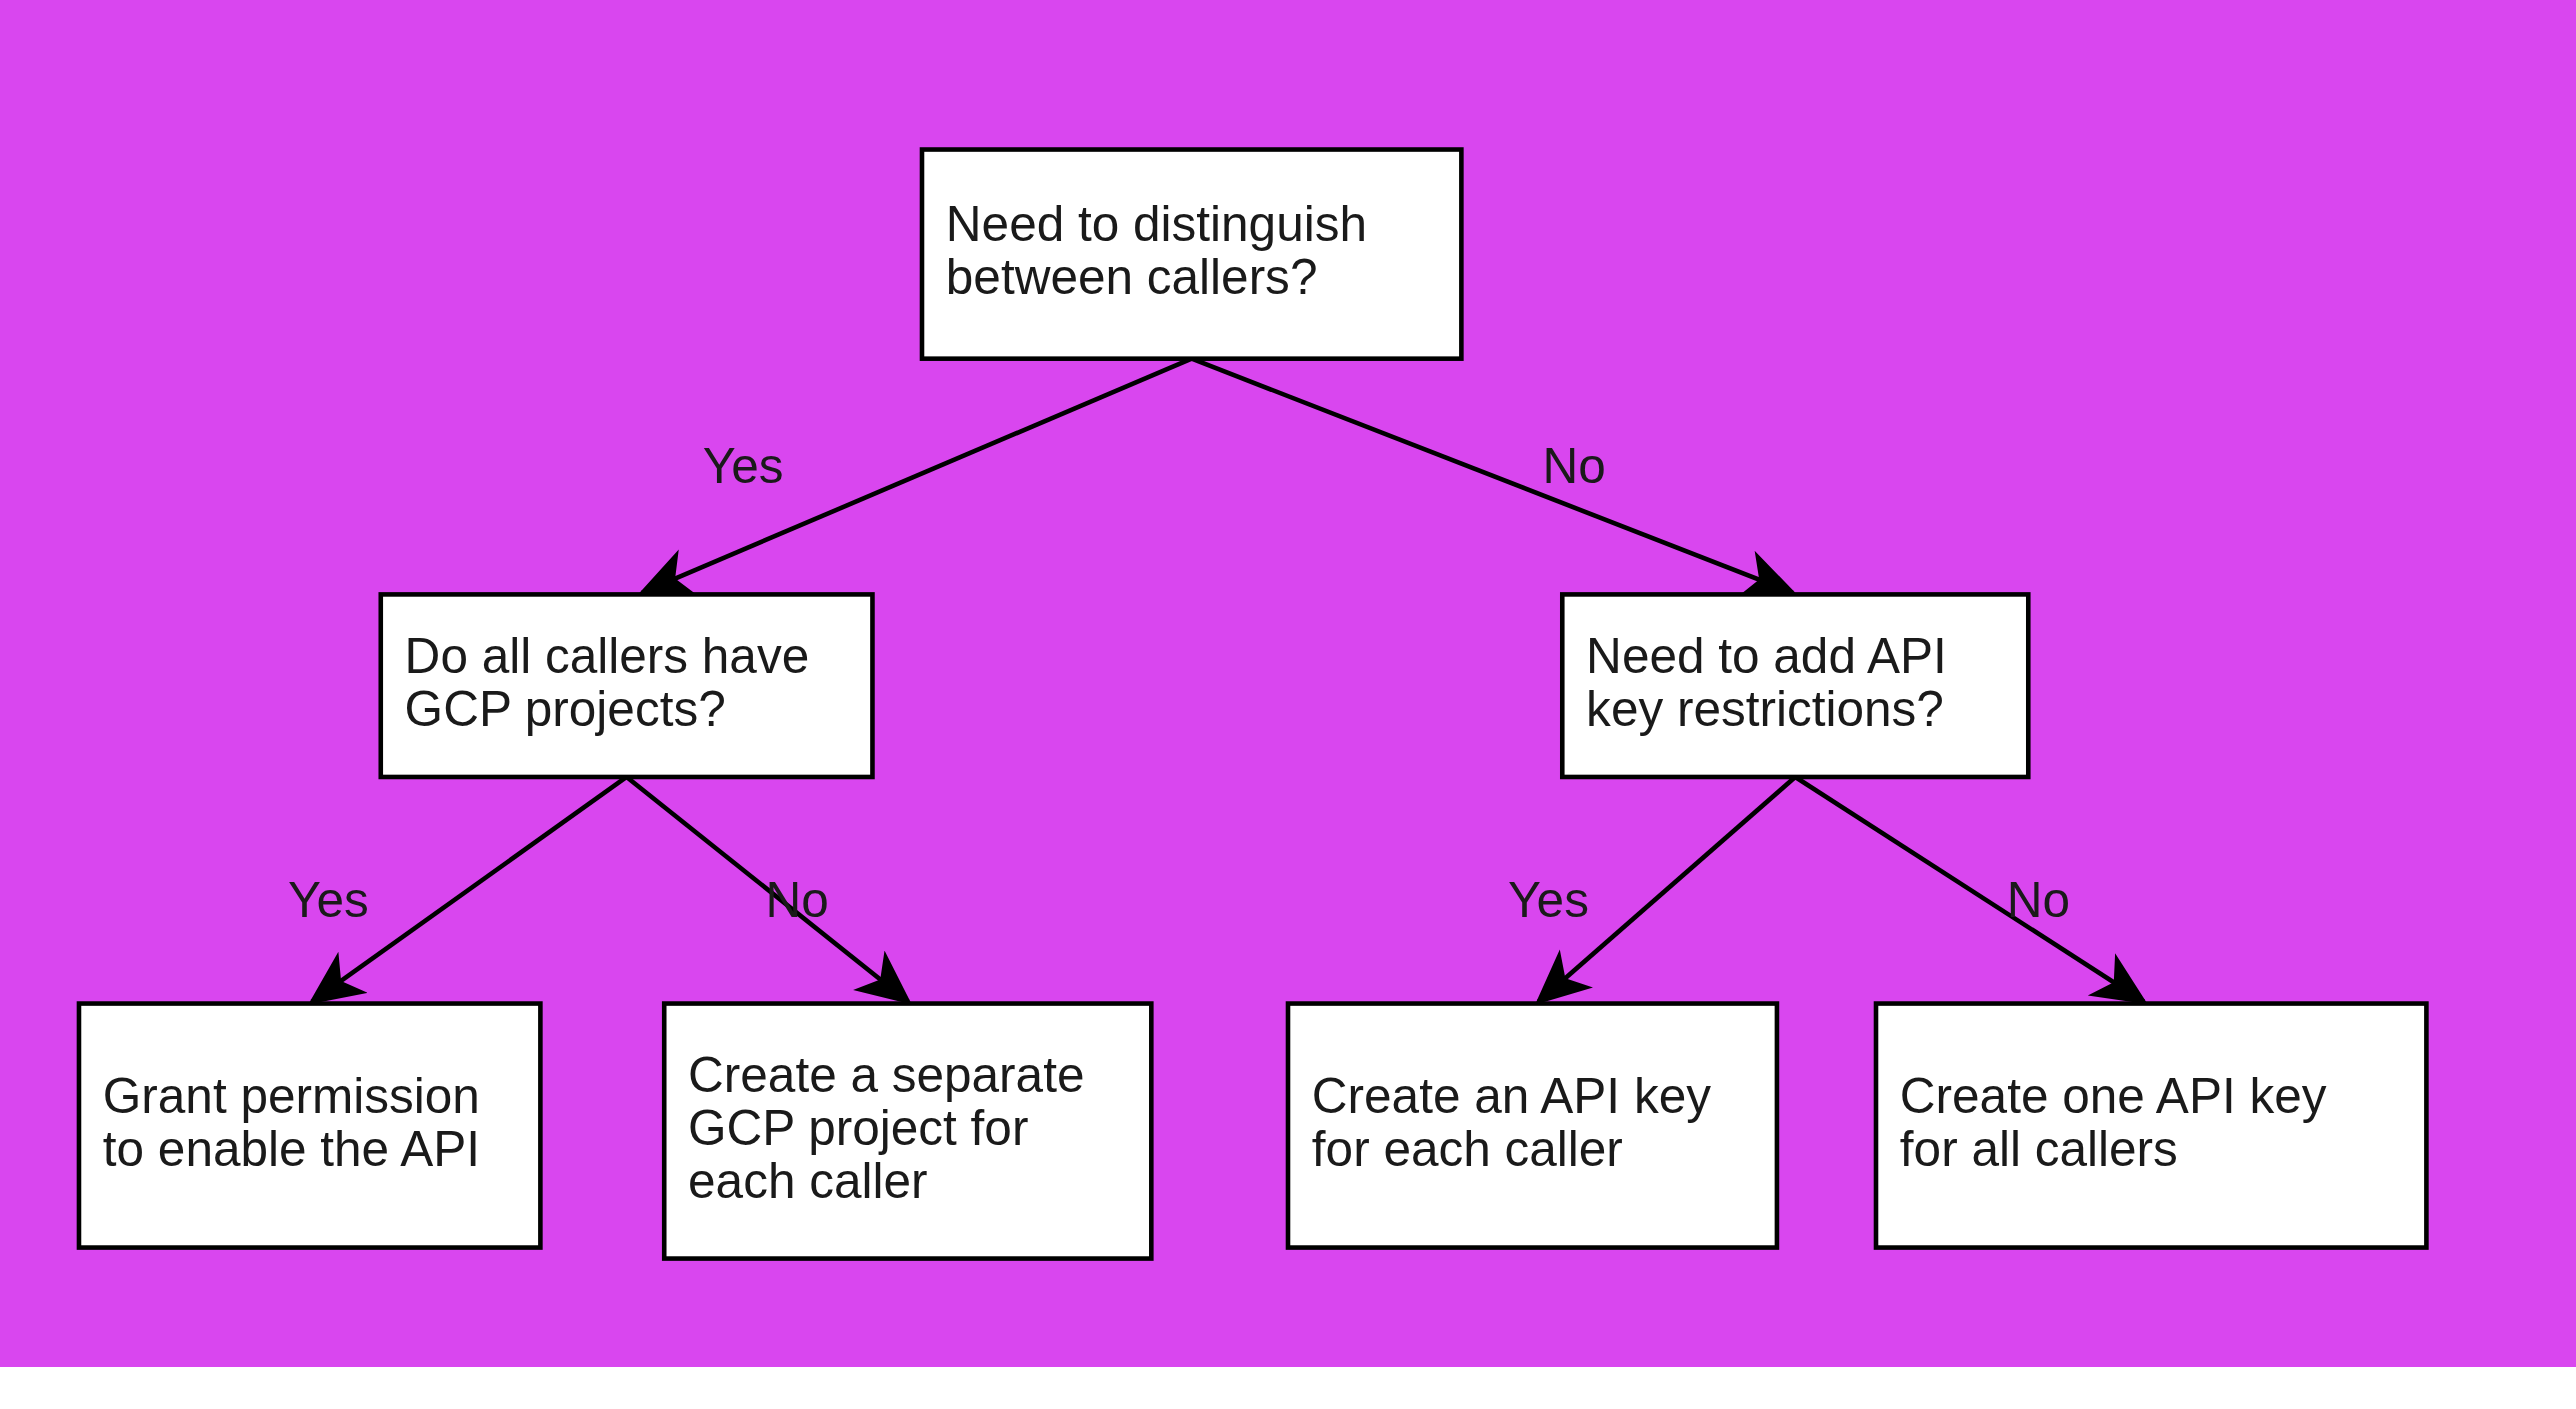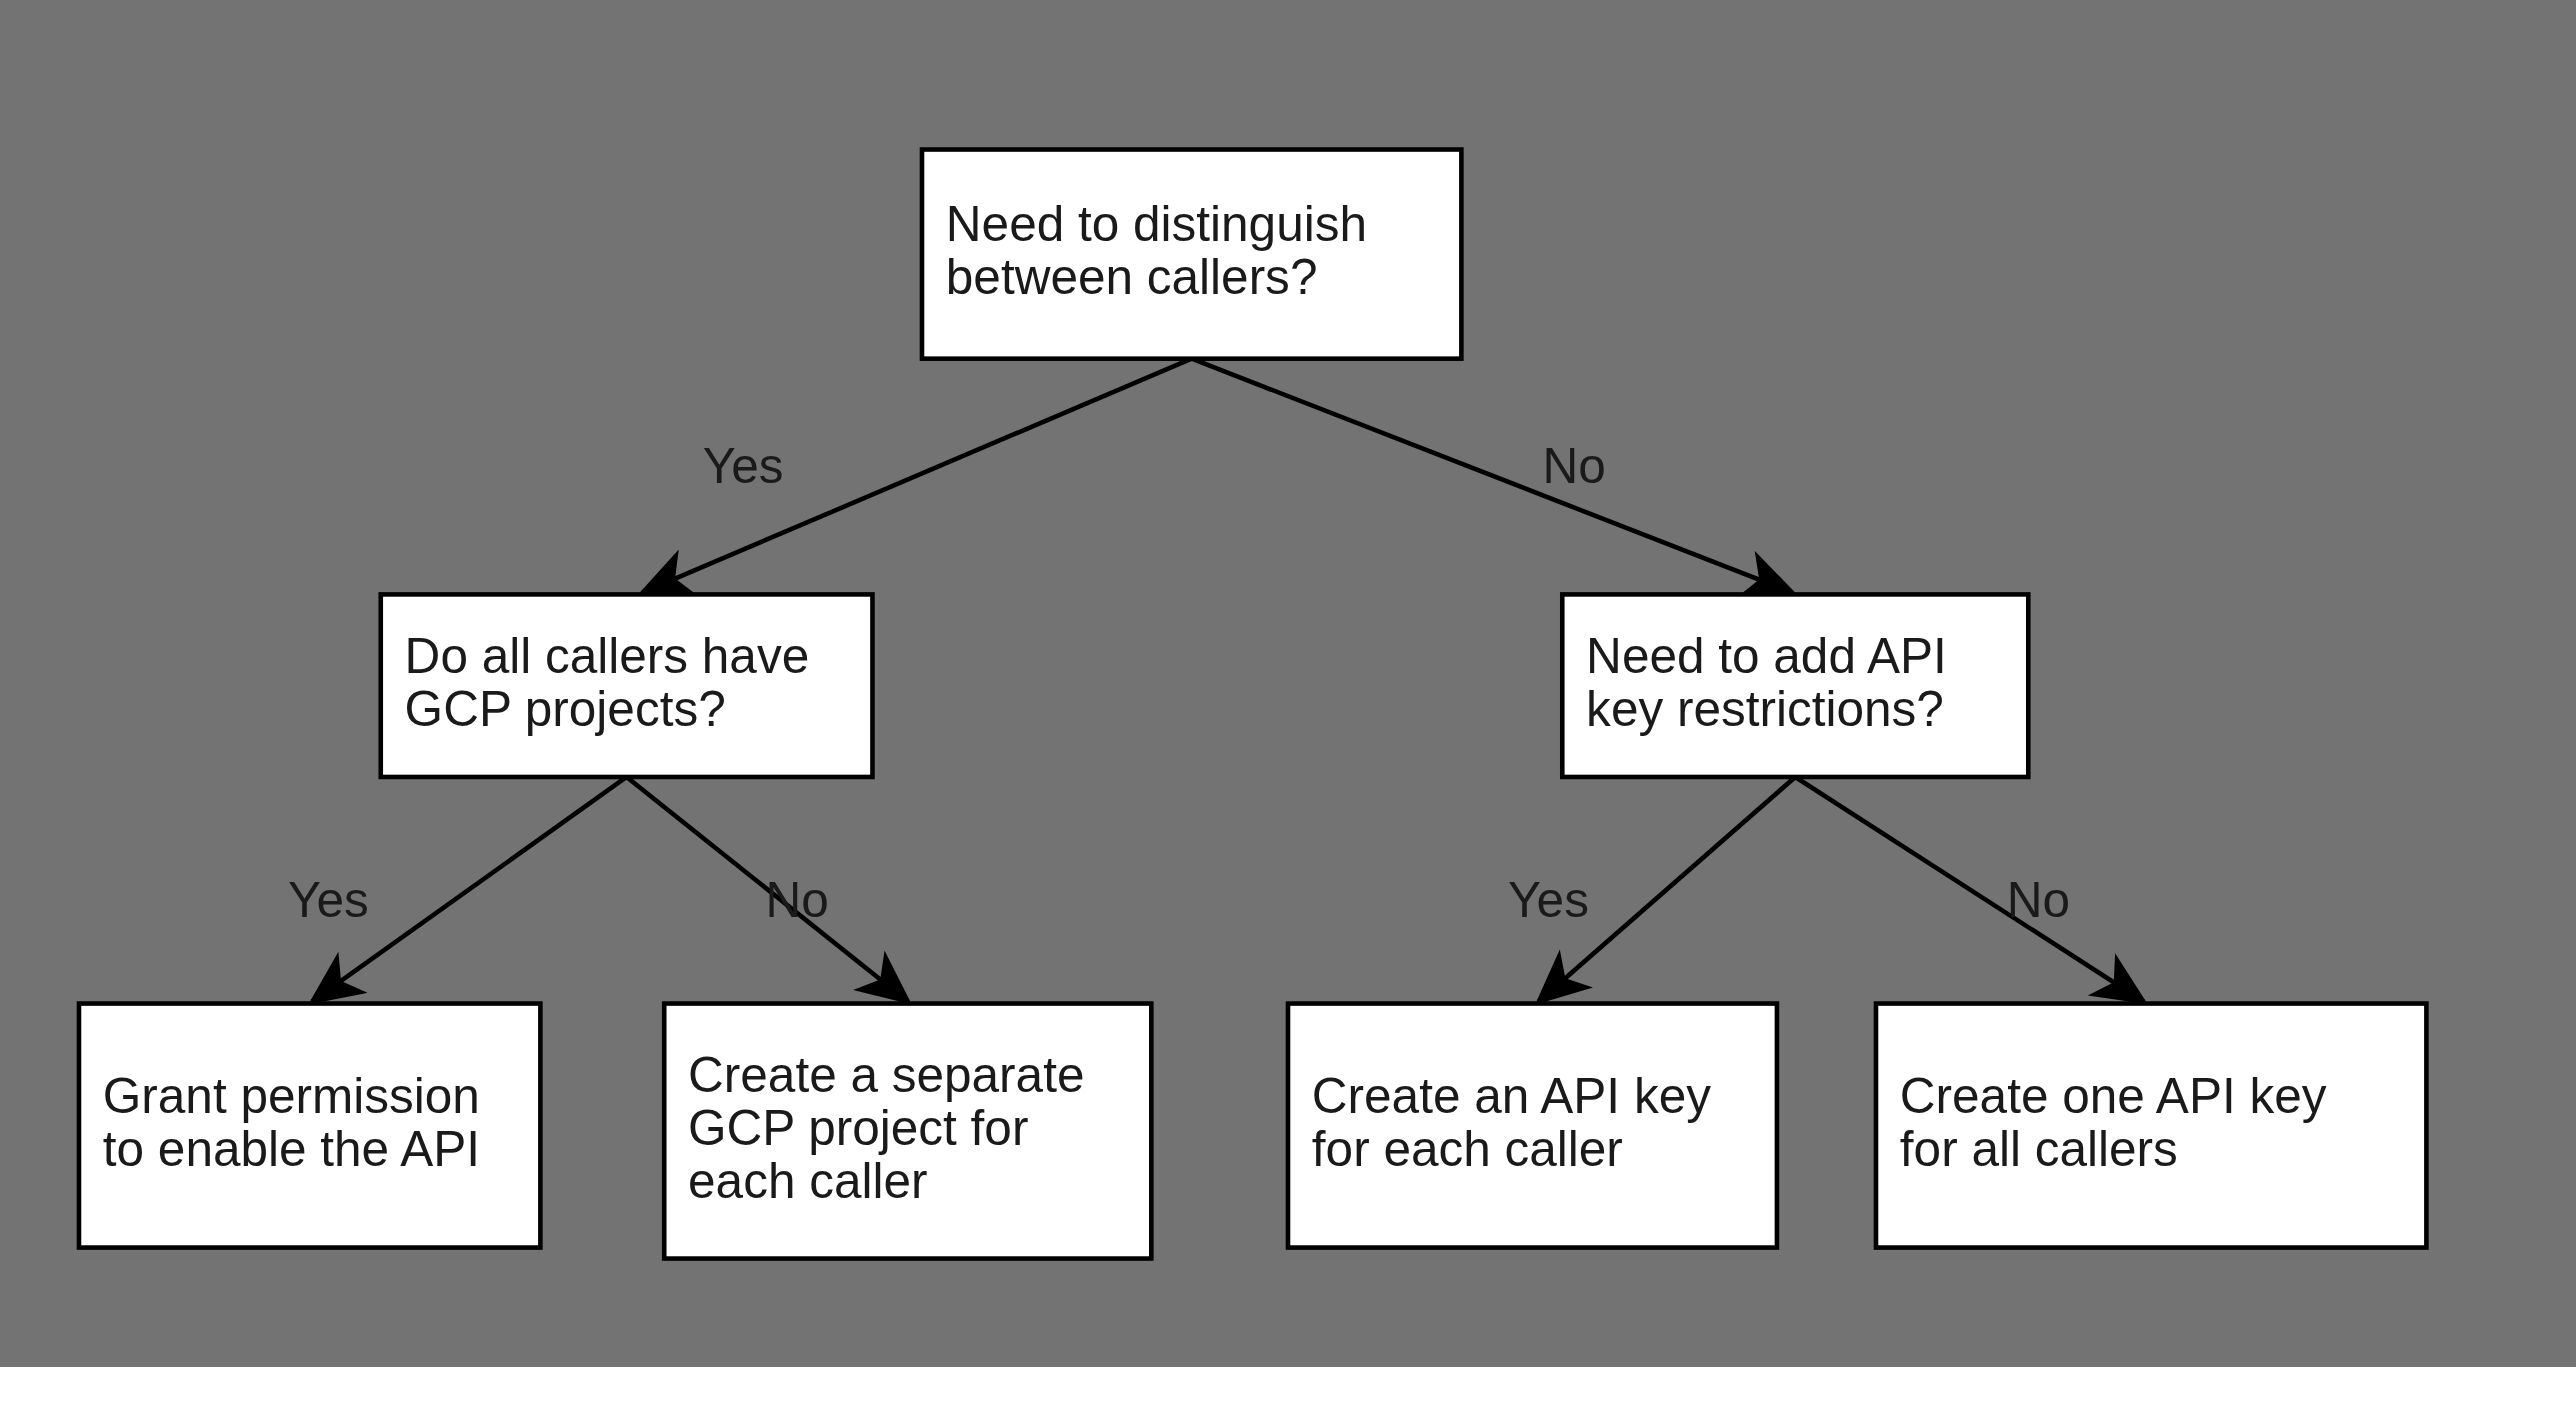--- a/index.html
+++ b/index.html
@@ -10,21 +10,21 @@
   body {
     width: 2576px;
     height: 1409px;
     overflow: hidden;
     font-family: "Liberation Sans", sans-serif;
   }
   #canvas {
     position: relative;
     width: 2576px;
     height: 1367px;
-    background: #737373;
+    background: #d946ef;
   }
   svg#flow {
     position: absolute;
     top: 0;
     left: 0;
     width: 2576px;
     height: 1409px;
     display: block;
   }
   .node-rect {

